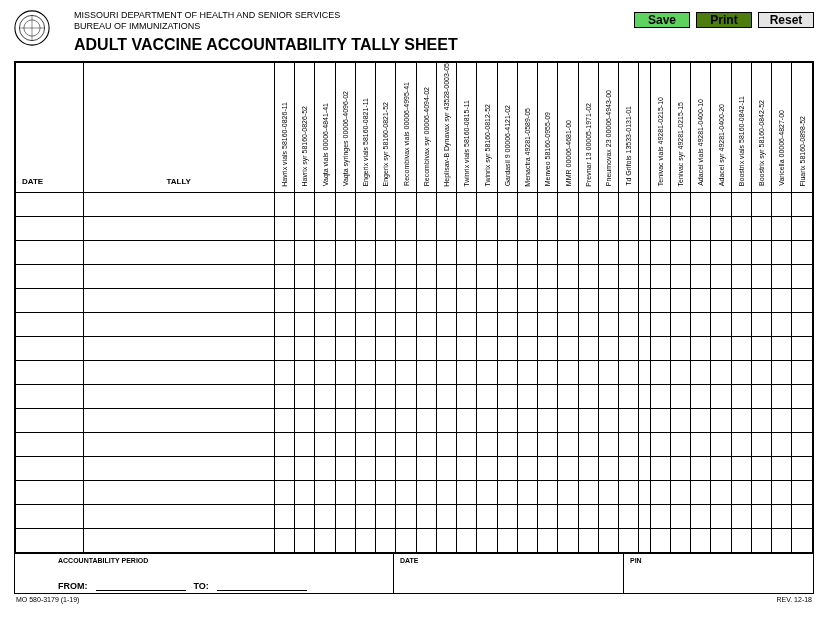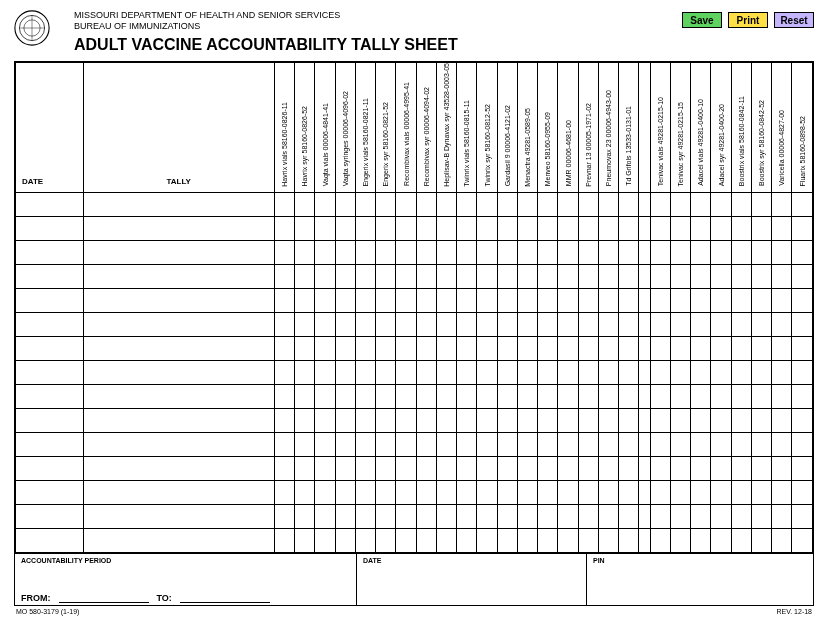--- a/index.html
+++ b/index.html
@@ -34,29 +34,29 @@
   .seal svg { width: 36px; height: 36px; }
   .title-block {
     line-height: 1.25;
   }
   .t1 { font-size: 9px; }
   .t2 { font-size: 9px; }
   .t3 { font-size: 9px; }
   .t4 { font-size: 16px; font-weight: bold; margin-top: 2px; }
   .buttons { display: flex; gap: 6px; margin-top: 2px; }
   .btn {
-    width: 40px; height: 16px;
+    width: 56px; height: 16px;
     border: 1px solid #000;
-    font-size: 10px; font-weight: bold;
+    font-size: 12px; font-weight: bold;
     display: flex; align-items: center; justify-content: center;
     cursor: pointer;
   }
   .btn-save  { background: #5fd35f; }
-  .btn-print { background: #fde047; }
-  .btn-reset { background: #c4b5fd; }
+  .btn-print { background: #4d7c0f; }
+  .btn-reset { background: #e5e5e5; }
 
   .grid {
     margin-top: 6px;
     border: 1.5px solid #000;
   }
   table {
     border-collapse: collapse;
     width: 100%;
     table-layout: fixed;
   }
@@ -93,22 +93,23 @@
     line-height: 1;
   }
   thead th.gap-h { border-left: 0.5px solid #000; border-right: 0.5px solid #000; }
   tbody td { height: 24px; }
   tbody td.gap-c { }
 
   .footer-row {
     border: 1.5px solid #000;
     border-top: none;
     display: flex;
-    height: 52px;
+    height: 40px;
     font-size: 8px;
+    padding-left: 37px;
   }
   .footer-cell {
     border-right: 1px solid #000;
     padding: 3px 6px 2px 6px;
     display: flex;
     flex-direction: column;
     justify-content: space-between;
   }
   .footer-cell:last-child { border-right: none; }
   .fc1 { width: 342px; }

